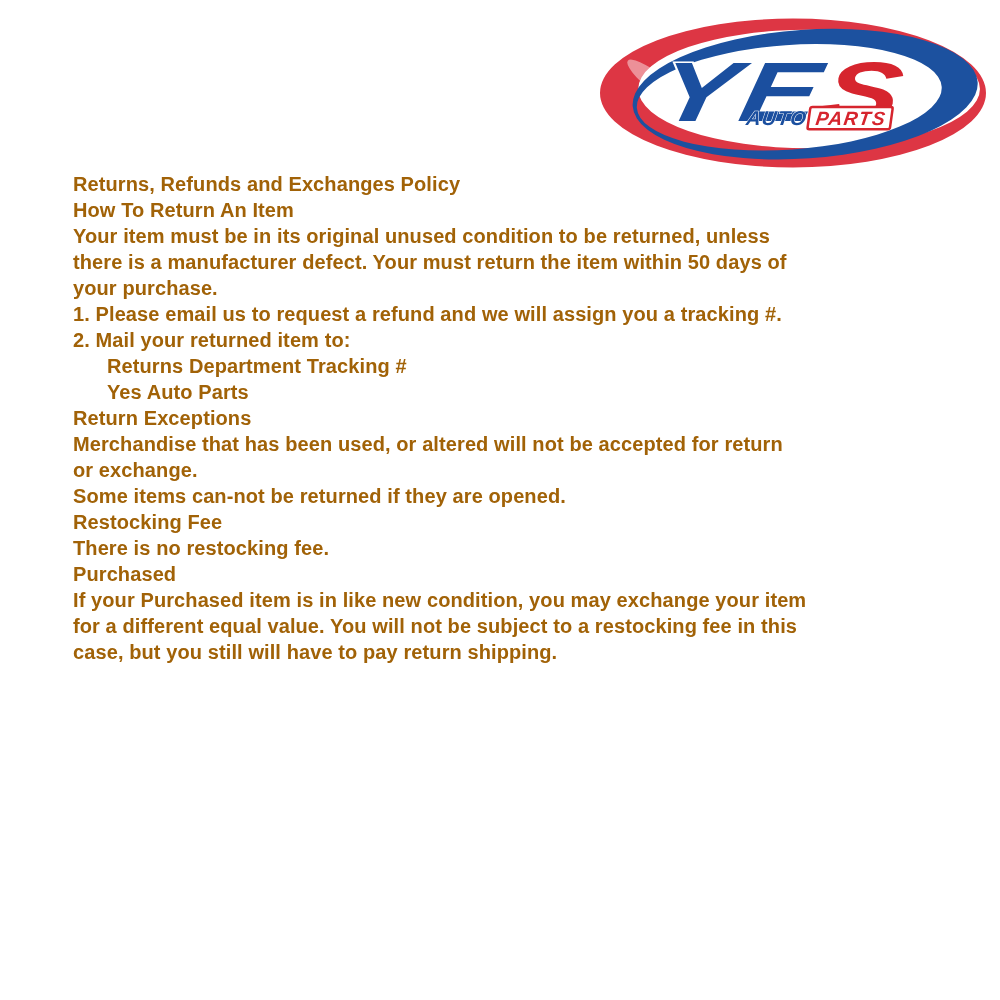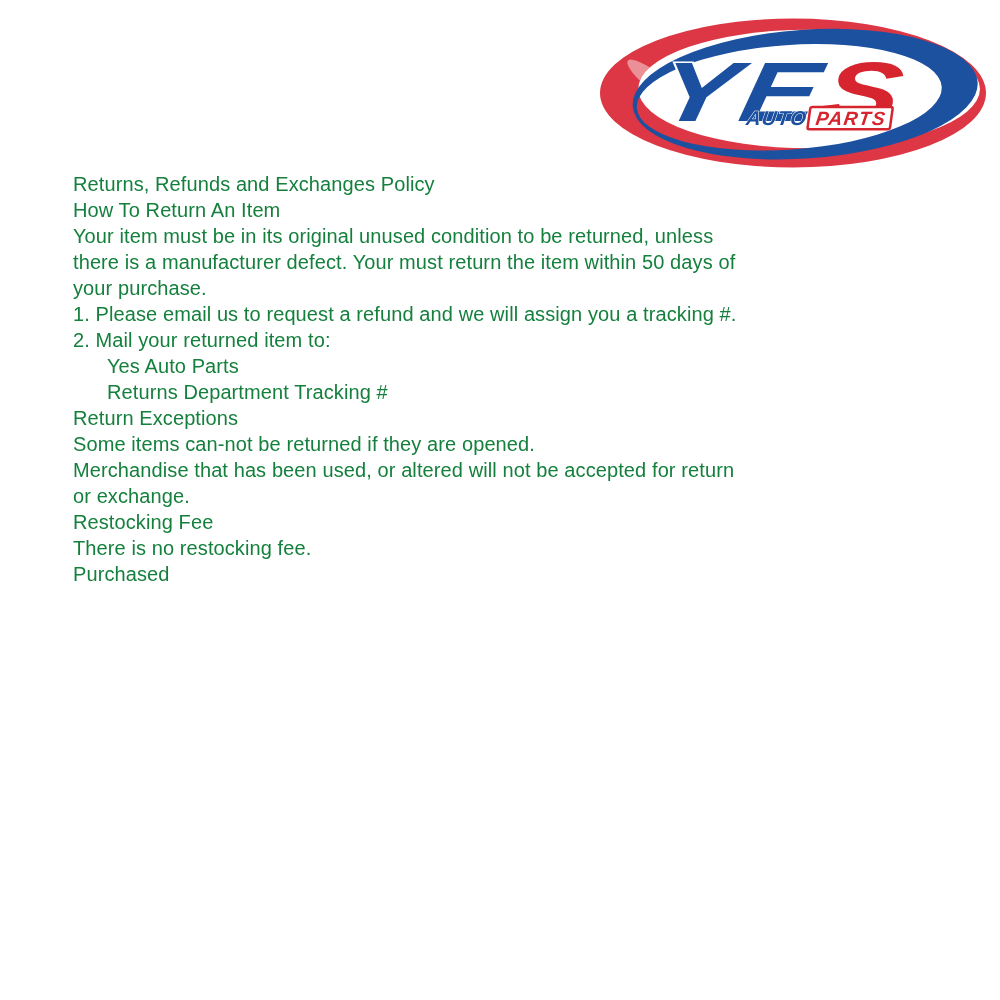--- a/index.html
+++ b/index.html
@@ -20,22 +20,22 @@
 
   
   .content {
     position: absolute;
     left: 73px; top: 171px;
     width: 905px;
   }
   .block {
     font-size: 20px;
     line-height: 26px;
-    font-weight: normal;
-    color: #15803d;
+    font-weight: bold;
+    color: #a16207;
     white-space: pre-line;
     letter-spacing: 0.1px;
   }
   .gap { }
   .indent { padding-left: 34px; }
 </style>
 </head>
 <body>
 
 <div class="page">
@@ -66,32 +66,35 @@
   <div class="content">
     <h1 class="block">Returns, Refunds and Exchanges Policy</h1>
     <h2 class="block">How To Return An Item</h2>
     <p class="block">Your item must be in its original unused condition to be returned, unless
 there is a manufacturer defect. Your must return the item within 50 days of
 your purchase.</p>
 
     <p class="block gap">1. Please email us to request a refund and we will assign you a tracking #.</p>
 
     <p class="block gap">2. Mail your returned item to:</p>
+    <p class="block indent">Returns Department Tracking #</p>
     <p class="block indent">Yes Auto Parts</p>
-    <p class="block indent">Returns Department Tracking #</p>
 
 
     <h2 class="block gap">Return Exceptions</h2>
 
-    <p class="block gap">Some items can-not be returned if they are opened.</p>
-
     <p class="block gap">Merchandise that has been used, or altered will not be accepted for return
 or exchange.</p>
+
+    <p class="block gap">Some items can-not be returned if they are opened.</p>
 
     <h2 class="block gap">Restocking Fee</h2>
 
     <p class="block gap">There is no restocking fee.</p>
 
     <h2 class="block gap">Purchased</h2>
 
+    <p class="block gap">If your Purchased item is in like new condition, you may exchange your item
+for a different equal value. You will not be subject to a restocking fee in this
+case, but you still will have to pay return shipping.</p>
   </div>
 
 </div>
 
 </body></html>

